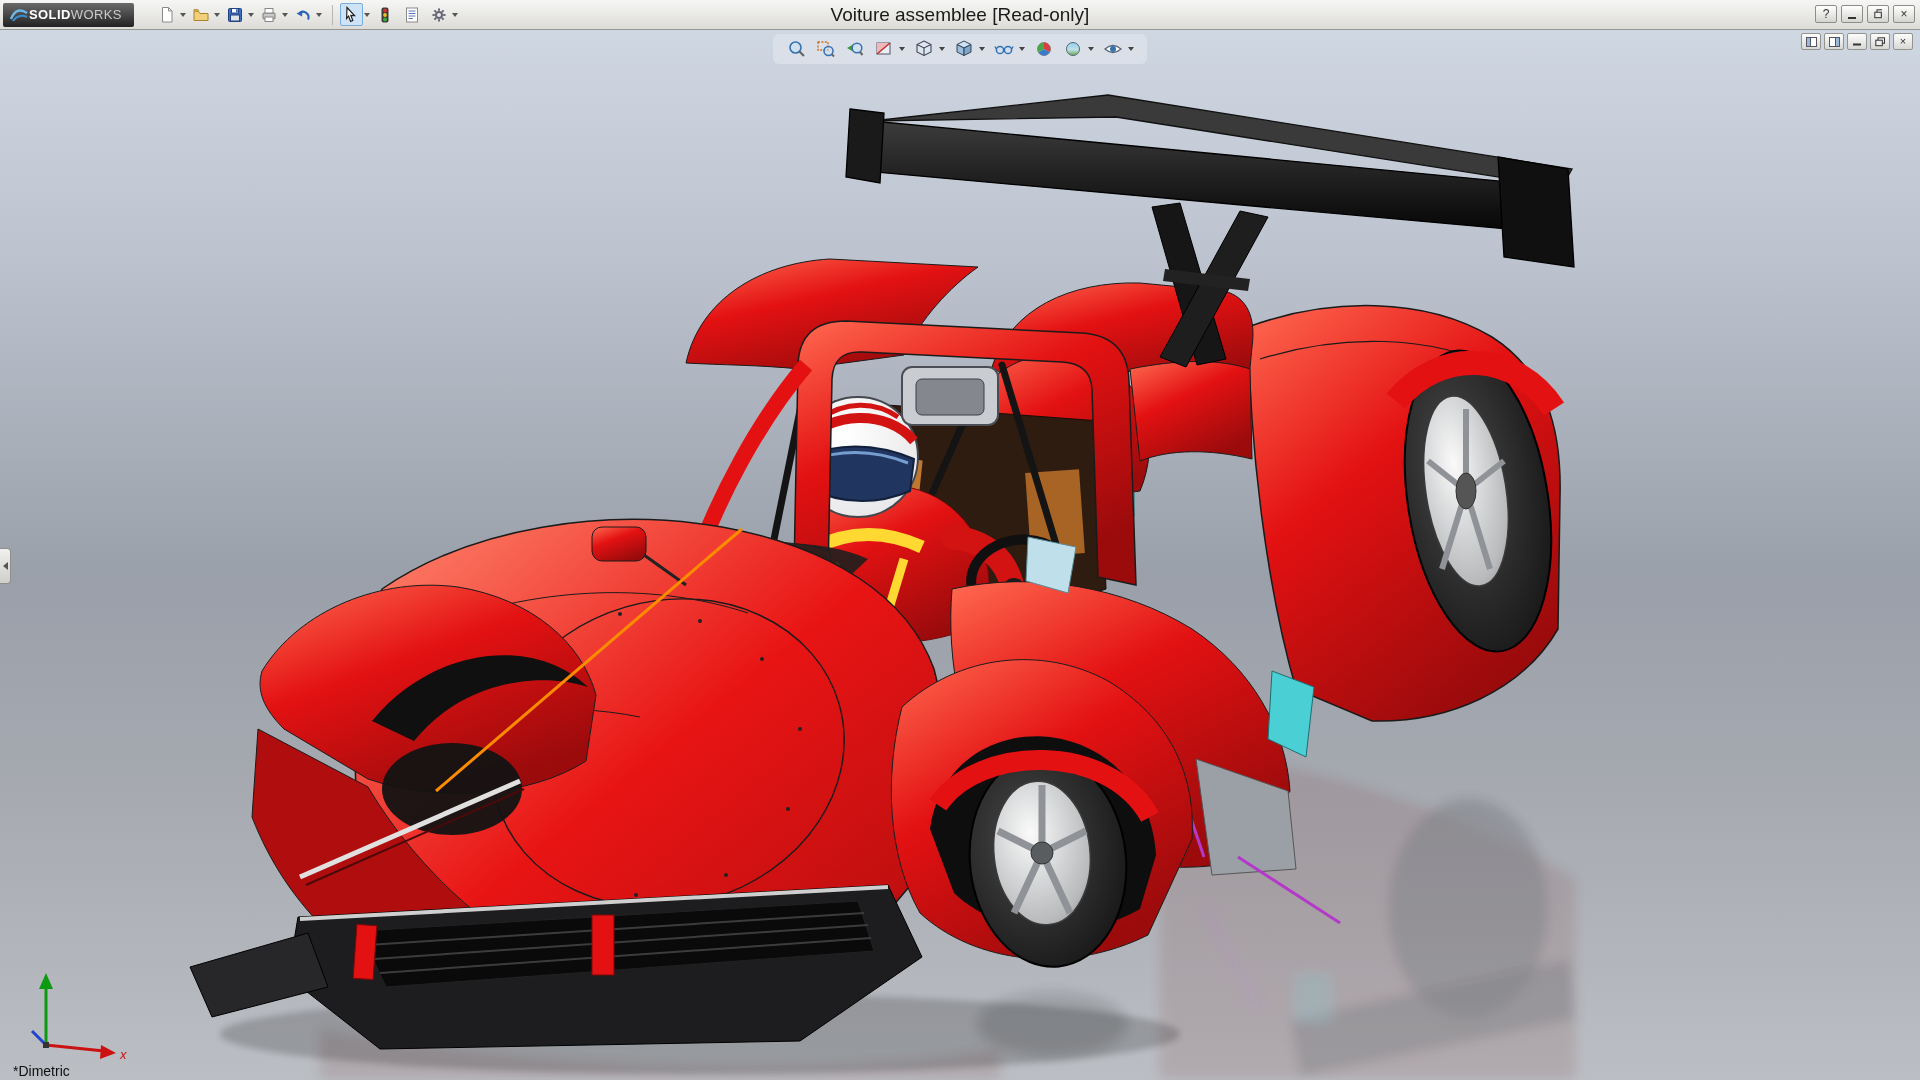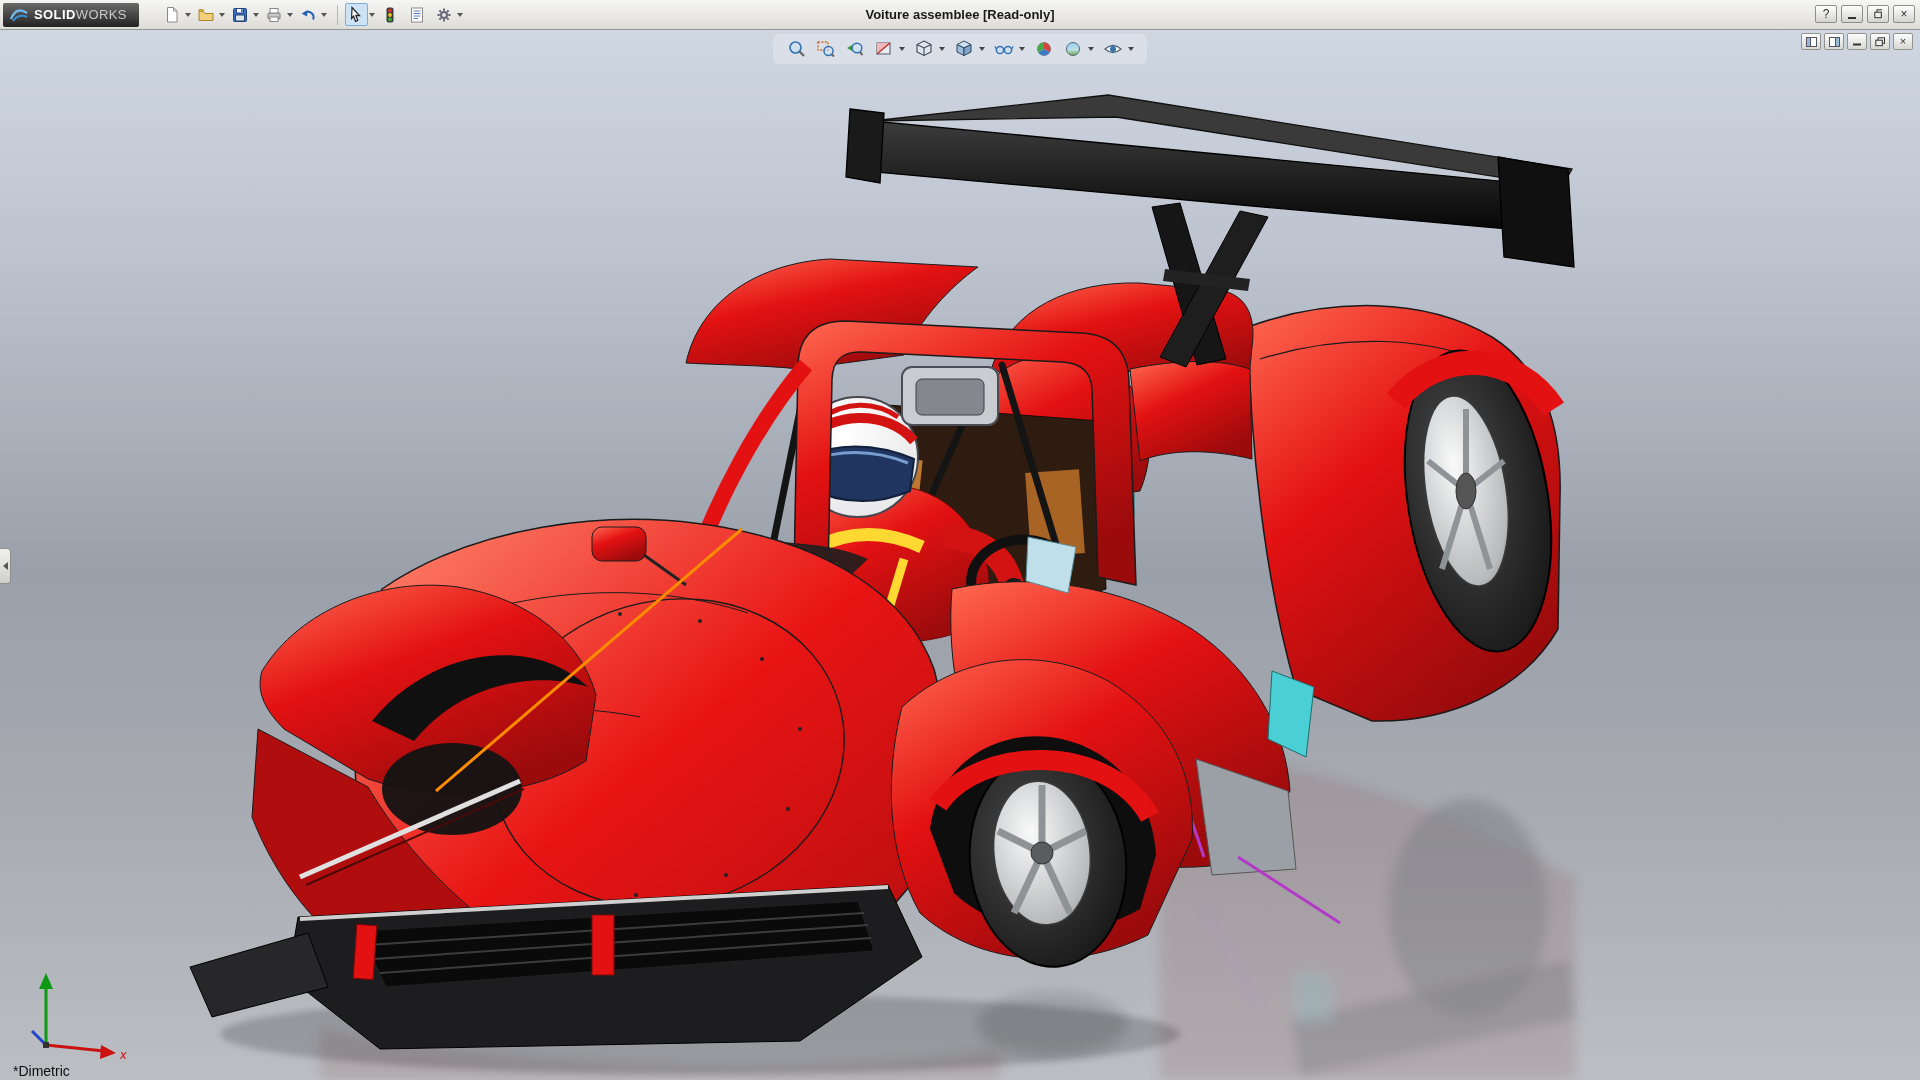--- a/index.html
+++ b/index.html
@@ -3,33 +3,33 @@
 <meta charset="utf-8">
 <style>
   html,body{margin:0;padding:0;}
   body{width:1920px;height:1080px;overflow:hidden;font-family:"Liberation Sans",sans-serif;background:#000;position:relative;}
 
   
   .titlebar{position:absolute;top:0;left:0;width:1920px;height:29px;
     background:linear-gradient(#f6f6f4,#dddcd8);border-bottom:1px solid #979791;
     display:flex;align-items:center;z-index:50;}
   .brand{height:24px;margin-left:3px;background:linear-gradient(#6a6a6a,#222);color:#fff;
-    display:flex;align-items:center;gap:5px;padding:0 12px 0 6px;border-radius:2px;
+    display:flex;align-items:center;padding:0 12px 0 6px;border-radius:2px;
     font-size:13px;letter-spacing:.4px;}
   .brand b{font-weight:bold;color:#fff;}
   .brand span.lite{font-weight:normal;color:#c9c9c9;}
   .tb-tools{display:flex;align-items:center;margin-left:22px;gap:1px;}
   .tbtn-group{display:flex;align-items:center;margin-right:3px;}
   .tbtn{width:23px;height:23px;display:flex;align-items:center;justify-content:center;
     border:1px solid transparent;border-radius:2px;background:transparent;padding:0;}
   .tbtn.active{background:#cfe3f7;border-color:#78aede;}
   .flysm{width:0;height:0;border-left:3px solid transparent;border-right:3px solid transparent;
     border-top:4px solid #555;margin-left:1px;}
   .sep{width:1px;height:20px;background:#b7b6b0;margin:0 6px;}
-  .tb-title{position:absolute;left:50%;transform:translateX(-50%);font-size:13px;color:#1a1a1a;white-space:nowrap;font-weight:bold;}
+  .tb-title{position:absolute;left:50%;transform:translateX(-50%);font-size:19px;color:#1a1a1a;white-space:nowrap;}
   .tb-win{position:absolute;right:5px;top:5px;display:flex;gap:4px;}
   .win-btn{width:22px;height:18px;border:1px solid #8d8d89;border-radius:2px;
     background:linear-gradient(#ffffff,#d4d4d0);display:flex;align-items:center;justify-content:center;
     font-size:12px;color:#333;line-height:1;}
   .min-bar{width:8px;height:2px;background:#333;margin-top:8px;}
 
   
   .viewport{position:absolute;top:29px;left:0;width:1920px;height:1051px;
     background:linear-gradient(180deg,#cfd7e2 0%,#bcc3ce 22%,#9aa0aa 52%,#a6a9b0 72%,#bbbec3 100%);
     overflow:hidden;}

